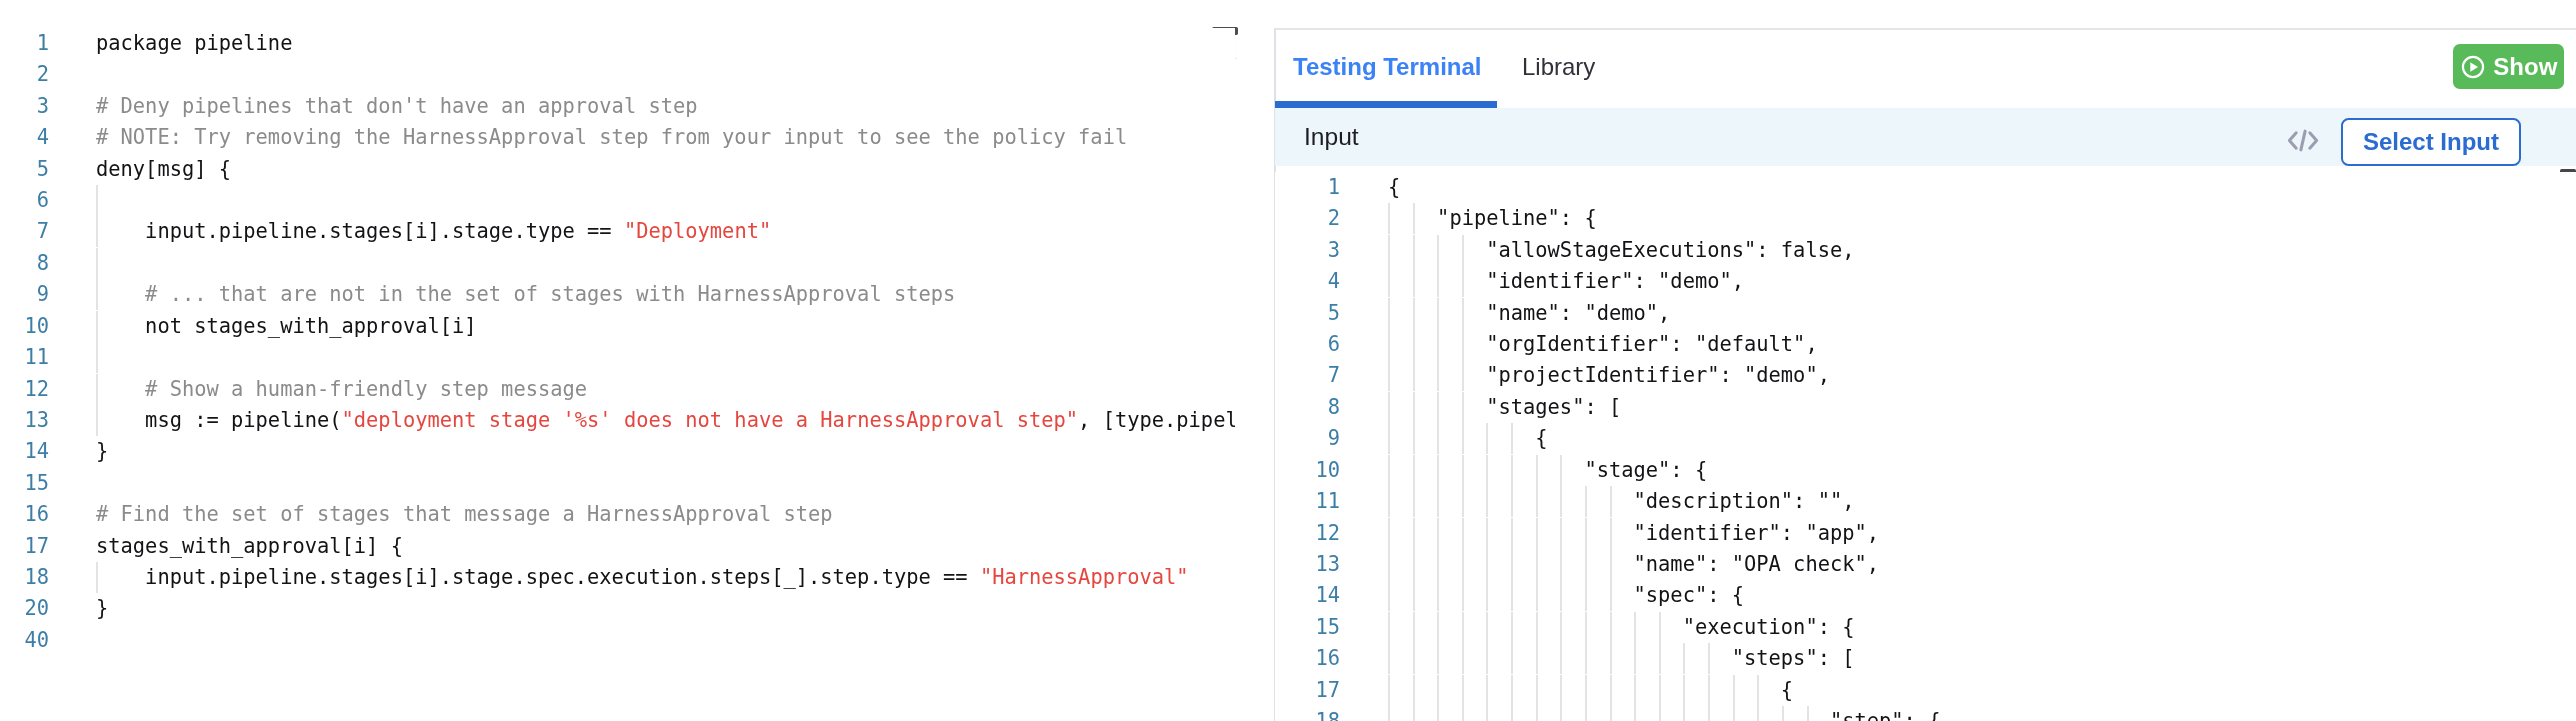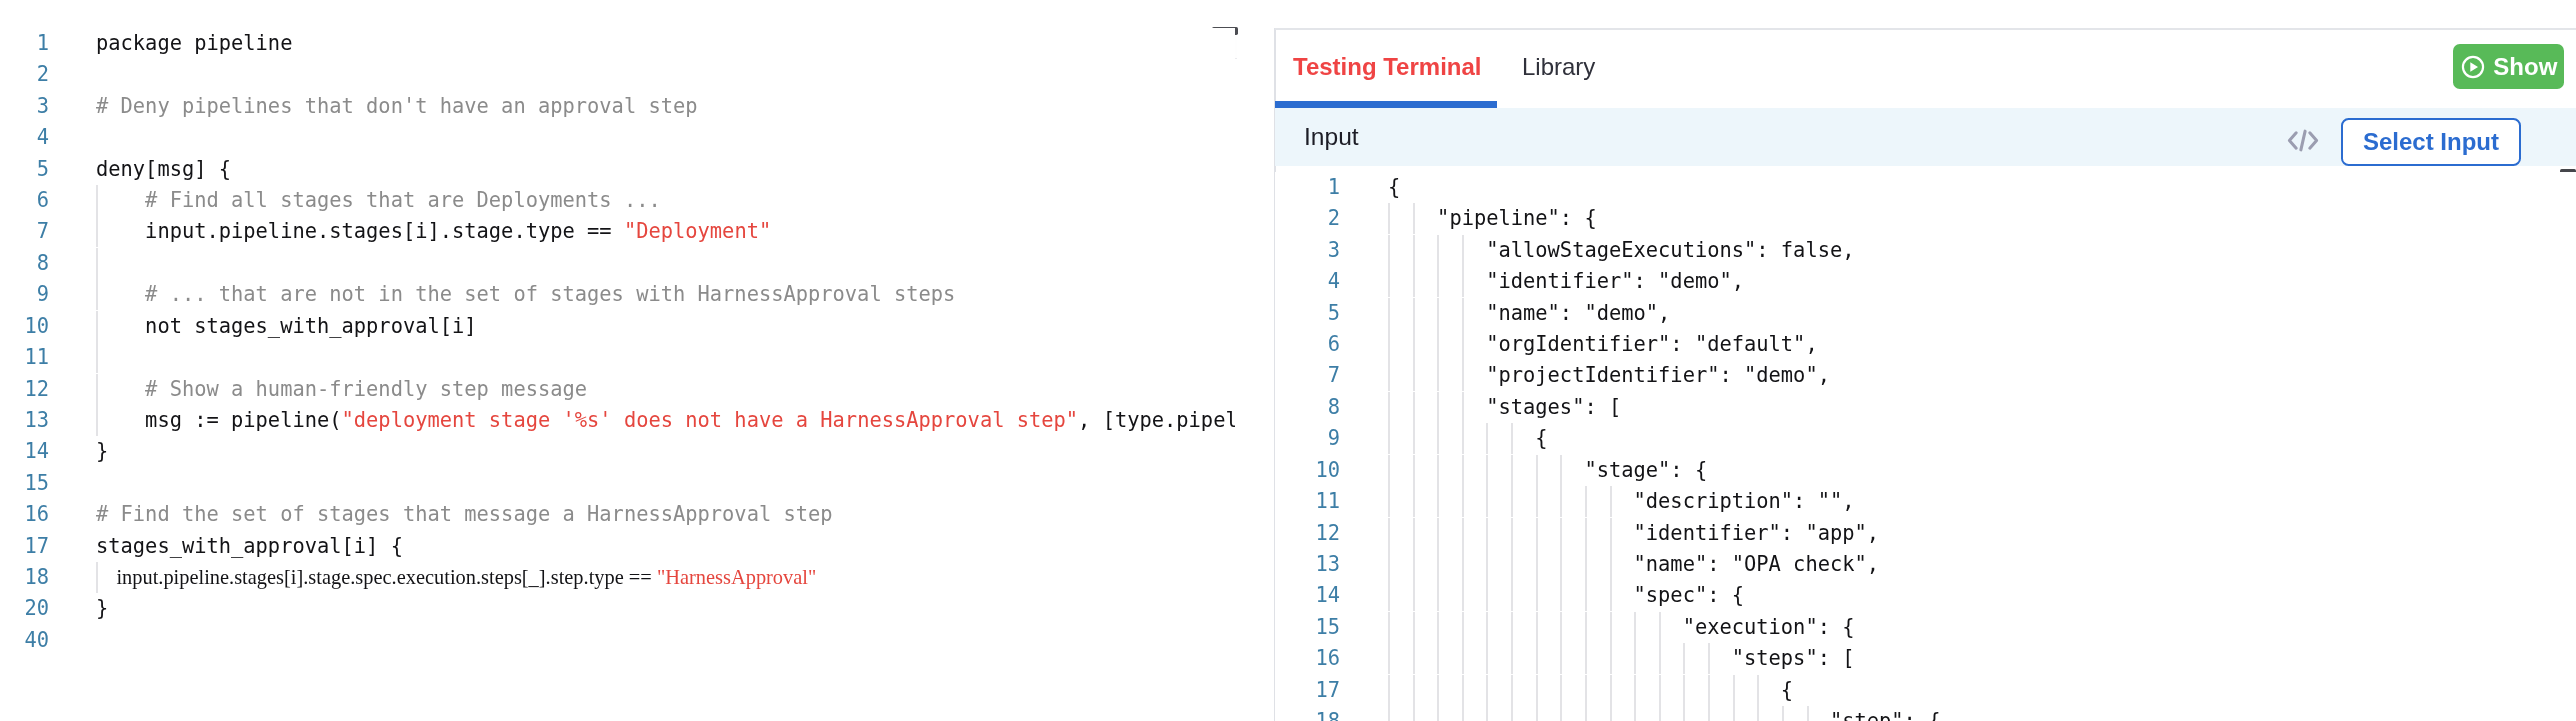--- a/index.html
+++ b/index.html
@@ -22,21 +22,21 @@
   .divider{position:absolute;left:1274px;top:28px;width:1.7px;height:694px;background:#dfe1e6;}
   .curline-left{position:absolute;left:92px;top:28px;width:1145px;height:30px;
                 border-bottom:1.7px solid #eaeaee;background:#fefefe;}
   .curline-json{position:absolute;left:1382px;top:172px;width:1192px;height:28px;
                 border-top:1.7px solid #e7e7eb;border-bottom:1.7px solid #e7e7eb;background:#fefefe;}
   .dash{position:absolute;background:#4c4d52;border-radius:1.7px;}
   .dash-left{left:1212px;top:27px;width:25.5px;height:7.6px;}
   .dash-right{left:2560px;top:169px;width:16px;height:6.8px;background:#45464b;}
   
   .tab{position:absolute;top:31px;height:71px;line-height:71px;font-size:24px;cursor:pointer;}
-  .tab-active{font-weight:bold;color:#ef4444;}
+  .tab-active{font-weight:bold;color:#3b82f6;}
   .tab-idle{font-weight:400;color:#30313b;}
   .tab-underline{position:absolute;left:1275px;top:101px;width:222px;height:6.8px;background:#2b6cd0;}
   .test-btn{position:absolute;left:2453px;top:44px;width:111px;height:45px;border-radius:6.8px;
             background:#58ba58;display:flex;align-items:center;justify-content:center;gap:7.6px;
             color:#fff;font-size:24px;font-weight:bold;cursor:pointer;}
   .input-bar{position:absolute;left:1275px;top:108px;width:1301px;height:58px;background:#edf6fb;}
   .input-title{position:absolute;left:1304px;top:108px;height:58px;line-height:58px;
                font-size:24.6px;font-weight:500;color:#1d1d26;}
   .code-ico{position:absolute;left:2286px;top:126px;width:34px;height:29px;cursor:pointer;}
   .select-input-btn{position:absolute;left:2341px;top:118px;width:180px;height:48px;
@@ -51,35 +51,35 @@
 <div class="app">
 
   <div class="topline-left"></div>
   <div class="curline-left"></div>
   <div class="dash dash-left"></div>
 
   <div class="editor" id="left-rows" style="left:0;top:28px;width:1235px;height:694px;">
       <div class="row" style="top: 0px;"><span class="ln" style="width: 49px;">1</span><span class="code" style="left: 96px; text-align: right;"><span class="tok-c">package pipeline</span></span></div>
       <div class="row" style="top: 31px;"><span class="ln" style="width: 49px;">2</span><span class="code" style="left: 96px;"></span></div>
       <div class="row" style="top: 63px;"><span class="ln" style="width: 49px;">3</span><span class="code" style="left: 96px;"><span class="tok-cm"># Deny pipelines that don't have an approval step</span></span></div>
-      <div class="row" style="top: 94px;"><span class="ln" style="width: 49px;">4</span></div>
+      <div class="row" style="top: 94px;"><span class="ln" style="width: 49px;">4</span><span class="code" style="left: 96px;"><span class="tok-cm"># NOTE: Try removing the HarnessApproval step from your input to see the policy fail</span></span></div>
       <div class="row" style="top: 126px;"><span class="ln" style="width: 49px;">5</span><span class="code" style="left: 96px;"><span class="tok-c">deny[msg] {</span></span></div>
-      <div class="row" style="top: 157px;"><span class="ln" style="width: 49px;">6</span><i class="guide" style="left: 96px;"></i><span class="code" style="left: 96px;"><span class="tok-cm">    # Find all stages that are Deployments ...</span></span></div>
+      <div class="row" style="top: 157px;"><span class="ln" style="width: 49px;">6</span><i class="guide" style="left: 96px;"></i></div>
       <div class="row" style="top: 188px;"><span class="ln" style="width: 49px;">7</span><i class="guide" style="left: 96px;"></i><span class="code" style="left: 96px;"><span class="tok-c">    input.pipeline.stages[i].stage.type == </span><span class="tok-s">"Deployment"</span></span></div>
       <div class="row" style="top: 220px;"><span class="ln" style="width: 49px;">8</span><i class="guide" style="left: 96px;"></i><span class="code" style="left: 96px;"></span></div>
       <div class="row" style="top: 251px;"><span class="ln" style="width: 49px;">9</span><i class="guide" style="left: 96px;"></i><span class="code" style="left: 96px;"><span class="tok-cm">    # ... that are not in the set of stages with HarnessApproval steps</span></span></div>
       <div class="row" style="top: 283px;"><span class="ln" style="width: 49px;">10</span><i class="guide" style="left: 96px;"></i><span class="code" style="left: 96px;"><span class="tok-c">    not stages_with_approval[i]</span></span></div>
       <div class="row" style="top: 314px;"><span class="ln" style="width: 49px;">11</span><i class="guide" style="left: 96px;"></i><span class="code" style="left: 96px;"></span></div>
       <div class="row" style="top: 346px;"><span class="ln" style="width: 49px;">12</span><i class="guide" style="left: 96px;"></i><span class="code" style="left: 96px;"><span class="tok-cm">    # Show a human-friendly step message</span></span></div>
       <div class="row" style="top: 377px;"><span class="ln" style="width: 49px;">13</span><i class="guide" style="left: 96px;"></i><span class="code" style="left: 96px;"><span class="tok-c">    msg := pipeline(</span><span class="tok-s">"deployment stage '%s' does not have a HarnessApproval step"</span><span class="tok-c">, [type.pipel</span></span></div>
       <div class="row" style="top: 408px;"><span class="ln" style="width: 49px;">14</span><span class="code" style="left: 96px;"><span class="tok-c">}</span></span></div>
       <div class="row" style="top: 440px;"><span class="ln" style="width: 49px;">15</span><span class="code" style="left: 96px;"></span></div>
       <div class="row" style="top: 471px;"><span class="ln" style="width: 49px;">16</span><span class="code" style="left: 96px;"><span class="tok-cm"># Find the set of stages that message a HarnessApproval step</span></span></div>
       <div class="row" style="top: 503px;"><span class="ln" style="width: 49px;">17</span><span class="code" style="left: 96px;"><span class="tok-c">stages_with_approval[i] {</span></span></div>
-      <div class="row" style="top: 534px;"><span class="ln" style="width: 49px;">18</span><i class="guide" style="left: 96px;"></i><span class="code" style="left: 96px; font-family: Liberation Serif, serif;"><span class="tok-c">    input.pipeline.stages[i].stage.spec.execution.steps[_].step.type == </span><span class="tok-s">"HarnessApproval"</span></span></div>
+      <div class="row" style="top: 534px;"><span class="ln" style="width: 49px;">18</span><i class="guide" style="left: 96px;"></i><span class="code" style="left: 96px;"><span class="tok-c">    input.pipeline.stages[i].stage.spec.execution.steps[_].step.type == </span><span class="tok-s">"HarnessApproval"</span></span></div>
       <div class="row" style="top: 565px;"><span class="ln" style="width: 49px;">20</span><span class="code" style="left: 96px;"><span class="tok-c">}</span></span></div>
       <div class="row" style="top: 597px;"><span class="ln" style="width: 49px;">40</span><span class="code" style="left: 96px;"></span></div>
     </div>
 
   <div class="divider"></div>
 
   <div class="topline-right"></div>
 
   <div class="tab tab-active" style="left:1293px;">Testing Terminal</div>
   <div class="tab tab-idle" style="left:1522px;">Library</div>

